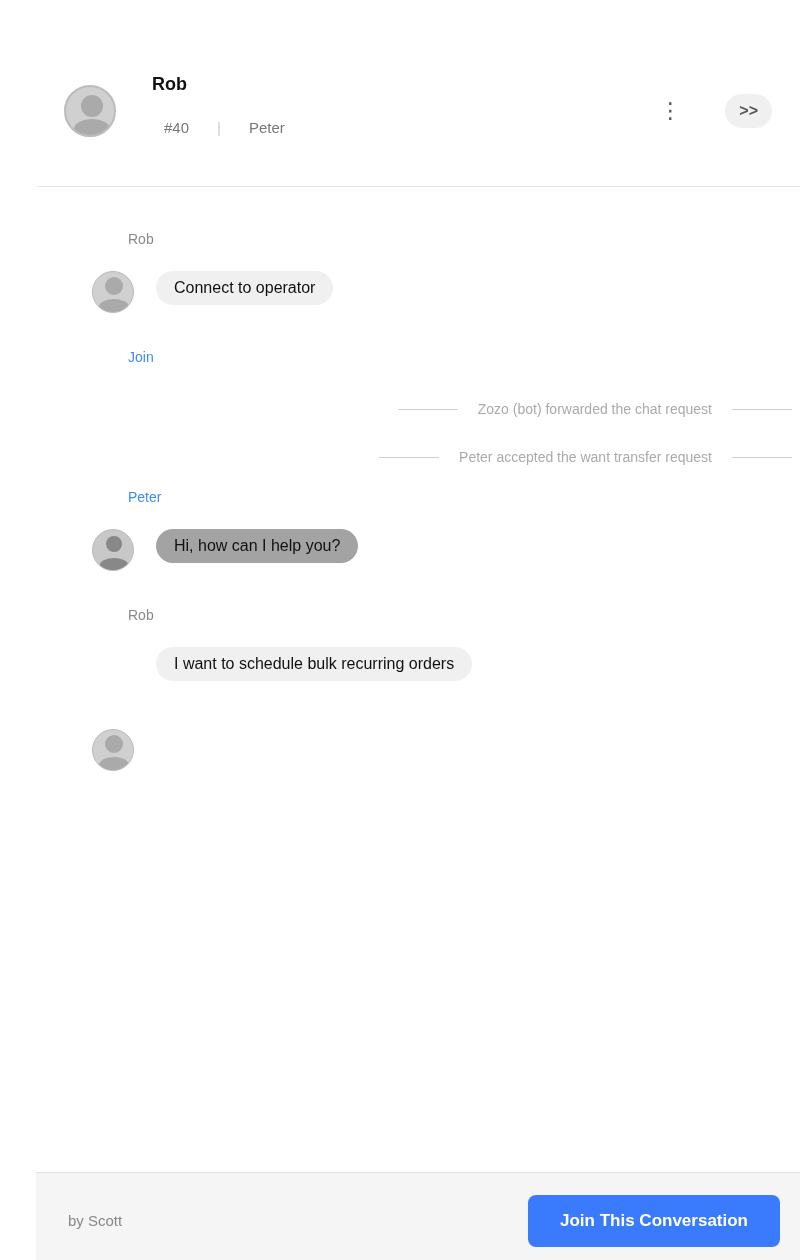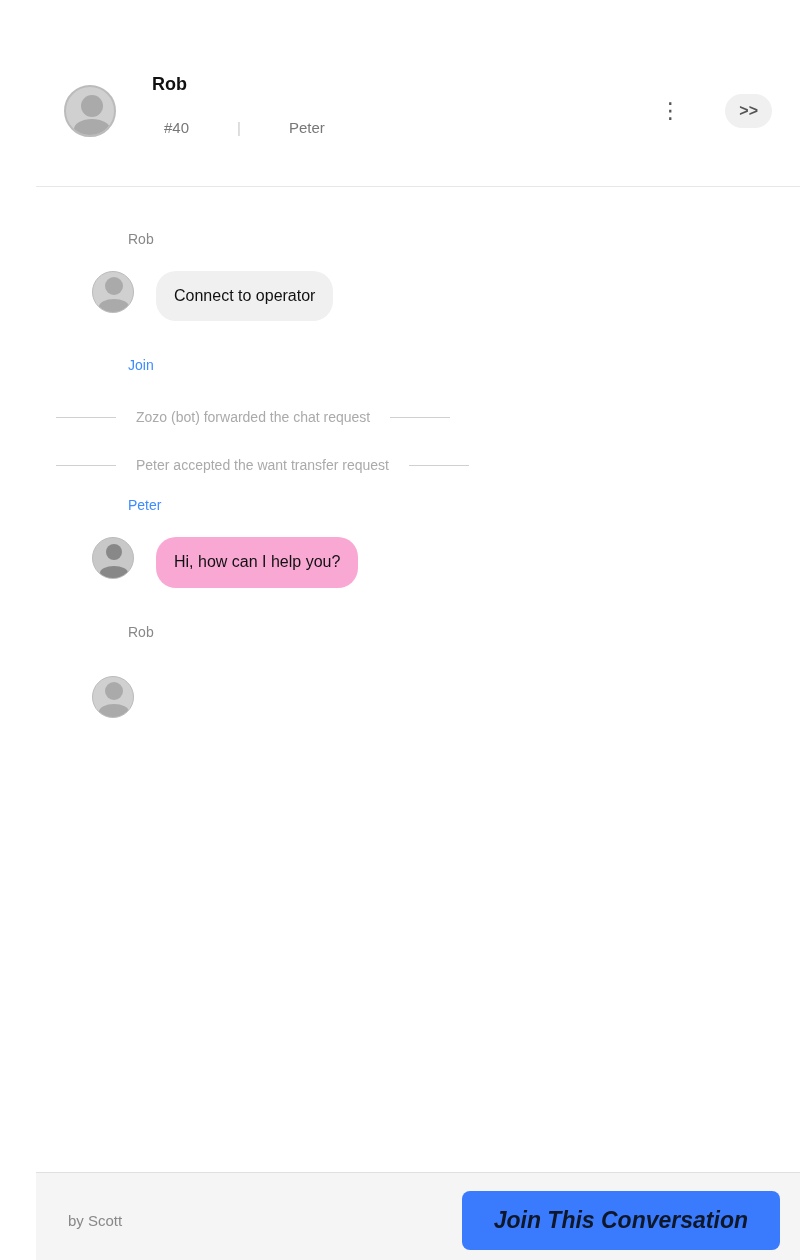--- a/index.html
+++ b/index.html
@@ -64,21 +64,21 @@
       font-size: 18px;
       font-weight: 600;
       color: #111;
     }
     .header-sub {
       font-size: 15px;
       color: #777;
       margin-top: 2px;
       display: flex;
       align-items: center;
-      gap: 24px;
+      gap: 4px;
     }
     .header-divider {
       color: #ccc;
     }
     .header-actions {
       display: flex;
       align-items: center;
       gap: 12px;
     }
     .three-dots {
@@ -198,51 +198,51 @@
       position: absolute;
       width: 28px;
       height: 14px;
       background: #888;
       border-radius: 50% 50% 0 0;
       bottom: -2px;
       left: 7px;
     }
 
     .bubble {
-      padding: 14px 18px;
+      padding: 6px 18px;
       border-radius: 20px;
       font-size: 16px;
       line-height: 1.4;
       max-width: 560px;
     }
     .bubble.user-bubble {
       background: #f0f0f0;
       color: #111;
       border-radius: 20px;
     }
     .bubble.bot-bubble {
       background: #deeeff;
       color: #111;
       border-radius: 20px;
     }
     .bubble.agent-bubble {
-      background: #f9a8d4;
+      background: #a3a3a3;
       color: #111;
       border-radius: 20px;
     }
 
     
     .system-message {
       text-align: center;
       color: #aaa;
       font-size: 14px;
       margin: 8px 0;
       display: flex;
       align-items: center;
-      justify-content: flex-start;
+      justify-content: flex-end;
       gap: 8px;
     }
     .system-message::before,
     .system-message::after {
       content: '';
       display: block;
       width: 60px;
       height: 1px;
       background: #d0d0d0;
     }
@@ -260,28 +260,27 @@
       align-items: center;
       justify-content: space-between;
       height: 100px;
     }
     .footer-by {
       font-size: 15px;
       color: #888;
     }
     .join-btn {
       background: #3a7bfd;
-      color: #0f172a;
+      color: #ffffff;
       border: none;
       border-radius: 8px;
       padding: 16px 32px;
-      font-size: 23px;
+      font-size: 17px;
       font-weight: 600;
       cursor: pointer;
-      font-style: italic;
     }
 
     .no-avatar-space {
       width: 42px;
       margin-right: 10px;
       flex-shrink: 0;
     }
   </style>
 </head>
 <body>
@@ -326,20 +325,24 @@
   <div class="message-group">
     <div class="sender-name agent-name">Peter</div>
     <div class="message-row user-row">
       <div class="msg-avatar agent-avatar"></div>
       <div class="bubble agent-bubble">Hi, how can I help you?</div>
     </div>
   </div>
 
   <div class="message-group">
     <div class="sender-name">Rob</div>
+    <div class="message-row user-row">
+      <div class="no-avatar-space"></div>
+      <div class="bubble user-bubble">I want to schedule bulk recurring orders</div>
+    </div>
   </div>
 
   <div class="message-group">
     <div class="message-row user-row">
       <div class="msg-avatar user-avatar"></div>
     </div>
   </div>
 
 </div>
 

